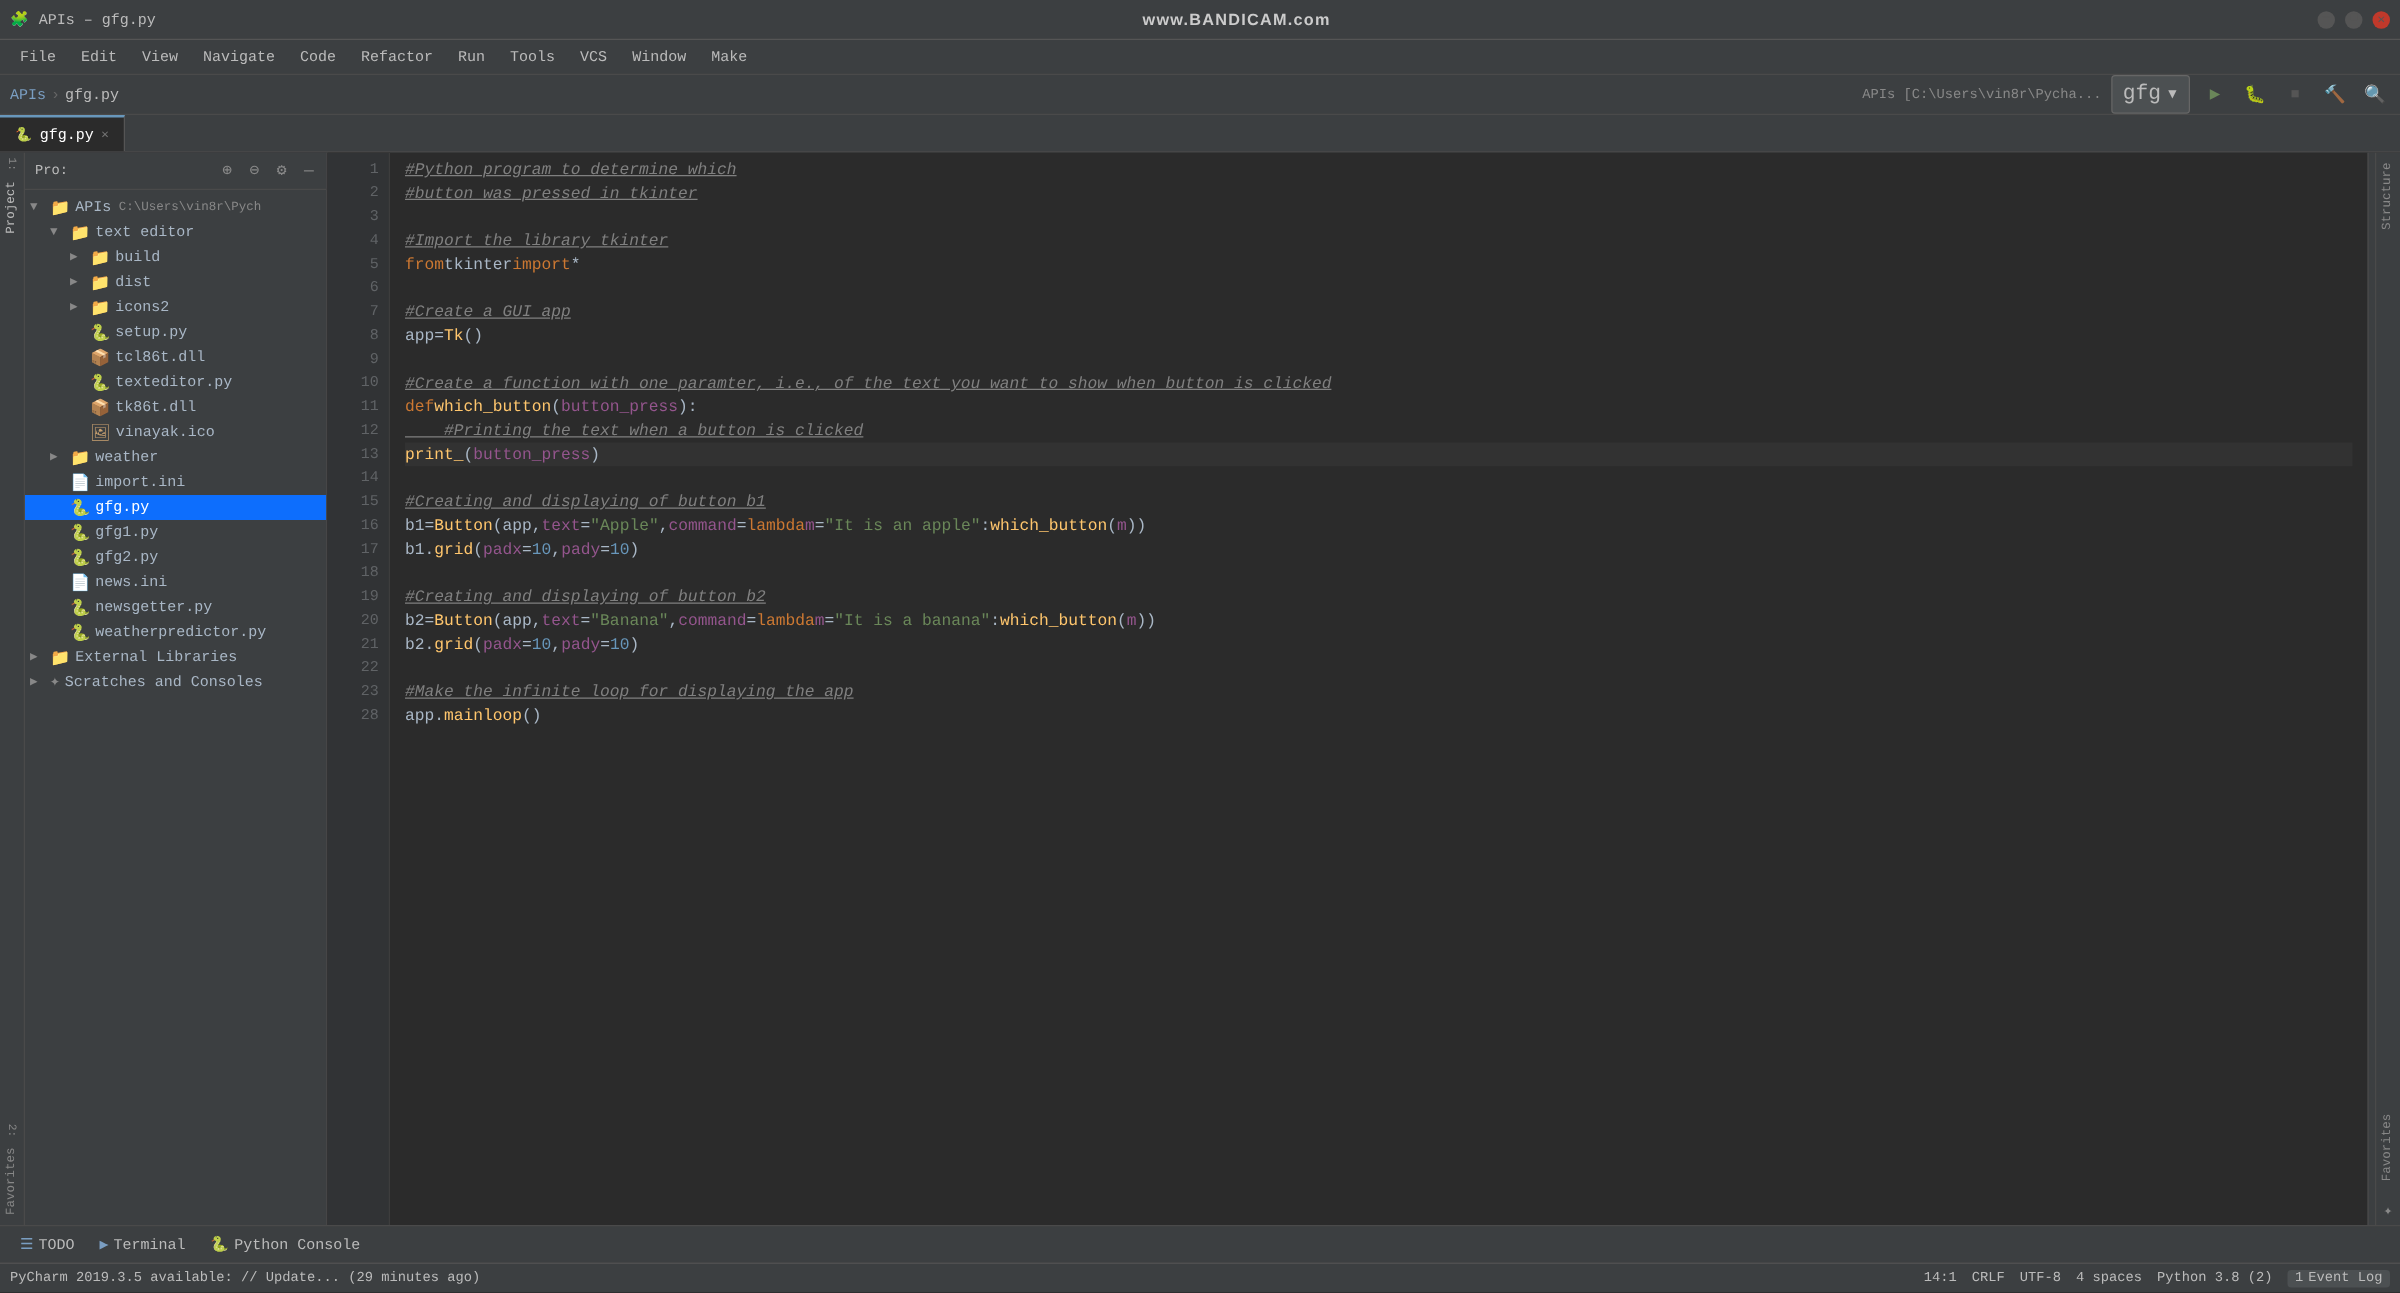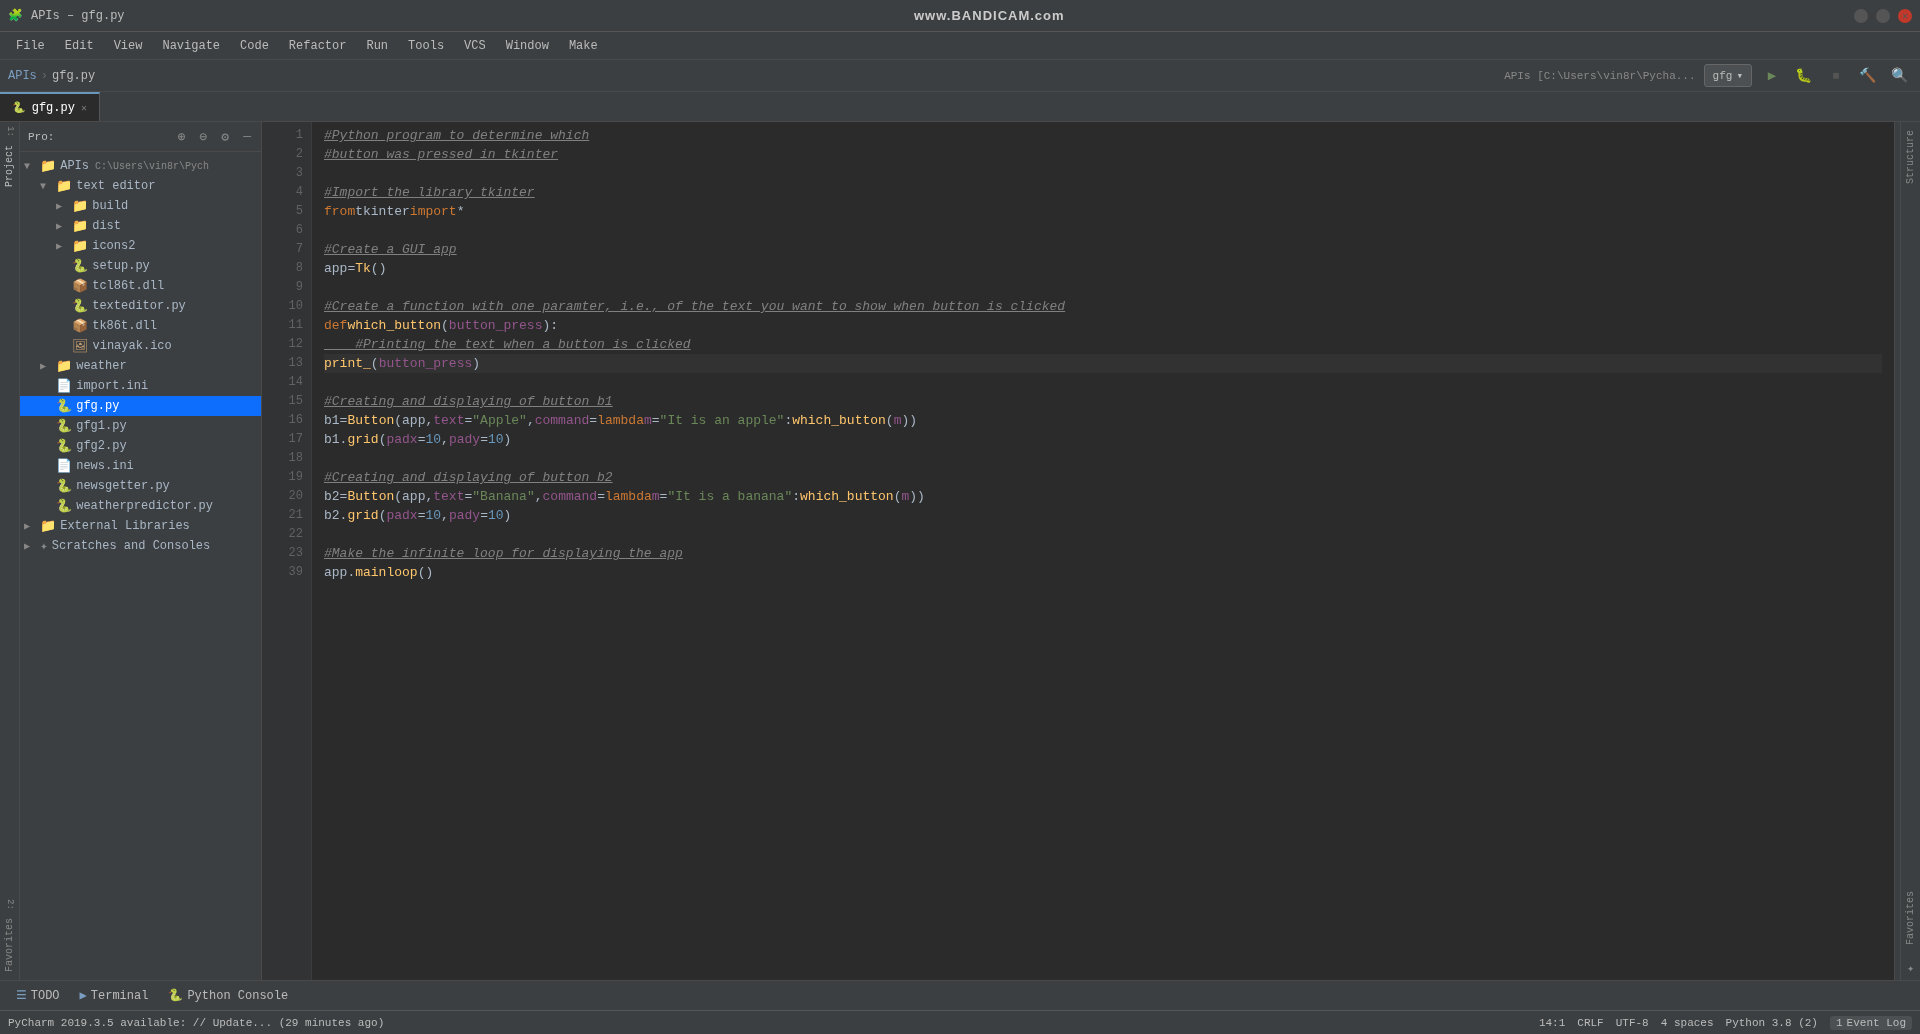--- a/index.html
+++ b/index.html
@@ -96,21 +96,21 @@
       margin-left: auto;
       display: flex;
       align-items: center;
       gap: 8px;
     }
     .run-config {
       background: #4c5052;
       border: 1px solid #666;
       border-radius: 3px;
       padding: 4px 8px;
-      font-size: 11px;
+      font-size: 17px;
       color: #bbb;
       display: flex;
       align-items: center;
       gap: 4px;
     }
     .nav-icon-btn {
       width: 24px; height: 24px;
       display: flex; align-items: center; justify-content: center;
       cursor: pointer;
       border-radius: 3px;
@@ -571,21 +571,21 @@
           <div>14</div>
           <div>15</div>
           <div>16</div>
           <div>17</div>
           <div>18</div>
           <div>19</div>
           <div>20</div>
           <div>21</div>
           <div>22</div>
           <div>23</div>
-          <div>39</div>
+          <div>28</div>
         </div>
       <div id="code-content"><div class="line"><span class="c-comment">#Python_program to determine which</span></div><div class="line"><span class="c-comment">#button was pressed in tkinter</span></div><div class="line">&nbsp;</div><div class="line"><span class="c-comment">#Import the library tkinter</span></div><div class="line"><span class="c-keyword">from</span> <span class="c-builtin">tkinter</span> <span class="c-keyword">import</span> <span class="c-op">*</span></div><div class="line">&nbsp;</div><div class="line"><span class="c-comment">#Create a GUI app</span></div><div class="line"><span class="c-var">app</span> <span class="c-op">=</span> <span class="c-call">Tk</span><span class="c-op">()</span></div><div class="line">&nbsp;</div><div class="line"><span class="c-comment">#Create a function with one paramter, i.e., of the text you want to show when button is clicked</span></div><div class="line"><span class="c-keyword">def</span> <span class="c-func">which_button</span><span class="c-op">(</span><span class="c-param">button_press</span><span class="c-op">):</span></div><div class="line"><span class="c-comment">    #Printing the text when a button is clicked</span></div><div class="line" style="background:#323232;">    <span class="c-call">print_</span><span class="c-op">(</span><span class="c-param">button_press</span><span class="c-op">)</span></div><div class="line">&nbsp;</div><div class="line"><span class="c-comment">#Creating and displaying of button b1</span></div><div class="line"><span class="c-var">b1</span> <span class="c-op">=</span> <span class="c-call">Button</span><span class="c-op">(</span><span class="c-var">app</span><span class="c-op">,</span> <span class="c-param">text</span><span class="c-op">=</span><span class="c-string">"Apple"</span><span class="c-op">,</span><span class="c-param">command</span><span class="c-op">=</span><span class="c-keyword">lambda</span> <span class="c-param">m</span><span class="c-op">=</span><span class="c-string">"It is an apple"</span><span class="c-op">:</span> <span class="c-call">which_button</span><span class="c-op">(</span><span class="c-param">m</span><span class="c-op">))</span></div><div class="line"><span class="c-var">b1</span><span class="c-op">.</span><span class="c-call">grid</span><span class="c-op">(</span><span class="c-param">padx</span><span class="c-op">=</span><span class="c-num">10</span><span class="c-op">,</span> <span class="c-param">pady</span><span class="c-op">=</span><span class="c-num">10</span><span class="c-op">)</span></div><div class="line">&nbsp;</div><div class="line"><span class="c-comment">#Creating and displaying of button b2</span></div><div class="line"><span class="c-var">b2</span> <span class="c-op">=</span> <span class="c-call">Button</span><span class="c-op">(</span><span class="c-var">app</span><span class="c-op">,</span> <span class="c-param">text</span><span class="c-op">=</span><span class="c-string">"Banana"</span><span class="c-op">,</span><span class="c-param">command</span><span class="c-op">=</span><span class="c-keyword">lambda</span> <span class="c-param">m</span><span class="c-op">=</span><span class="c-string">"It is a banana"</span><span class="c-op">:</span> <span class="c-call">which_button</span><span class="c-op">(</span><span class="c-param">m</span><span class="c-op">))</span></div><div class="line"><span class="c-var">b2</span><span class="c-op">.</span><span class="c-call">grid</span><span class="c-op">(</span><span class="c-param">padx</span><span class="c-op">=</span><span class="c-num">10</span><span class="c-op">,</span> <span class="c-param">pady</span><span class="c-op">=</span><span class="c-num">10</span><span class="c-op">)</span></div><div class="line">&nbsp;</div><div class="line"><span class="c-comment">#Make the infinite loop for displaying the app</span></div><div class="line"><span class="c-var">app</span><span class="c-op">.</span><span class="c-call">mainloop</span><span class="c-op">()</span></div></div>
     </div>
   </div>
 
   <div id="right-panel" style="width:6px;background:#3c3f41;border-left:1px solid #4a4a4a;"></div>
   <div id="structure-panel">
     <div class="structure-tab">Structure</div>
     <div style="flex:1;"></div>
     <div class="structure-tab">Favorites</div>

